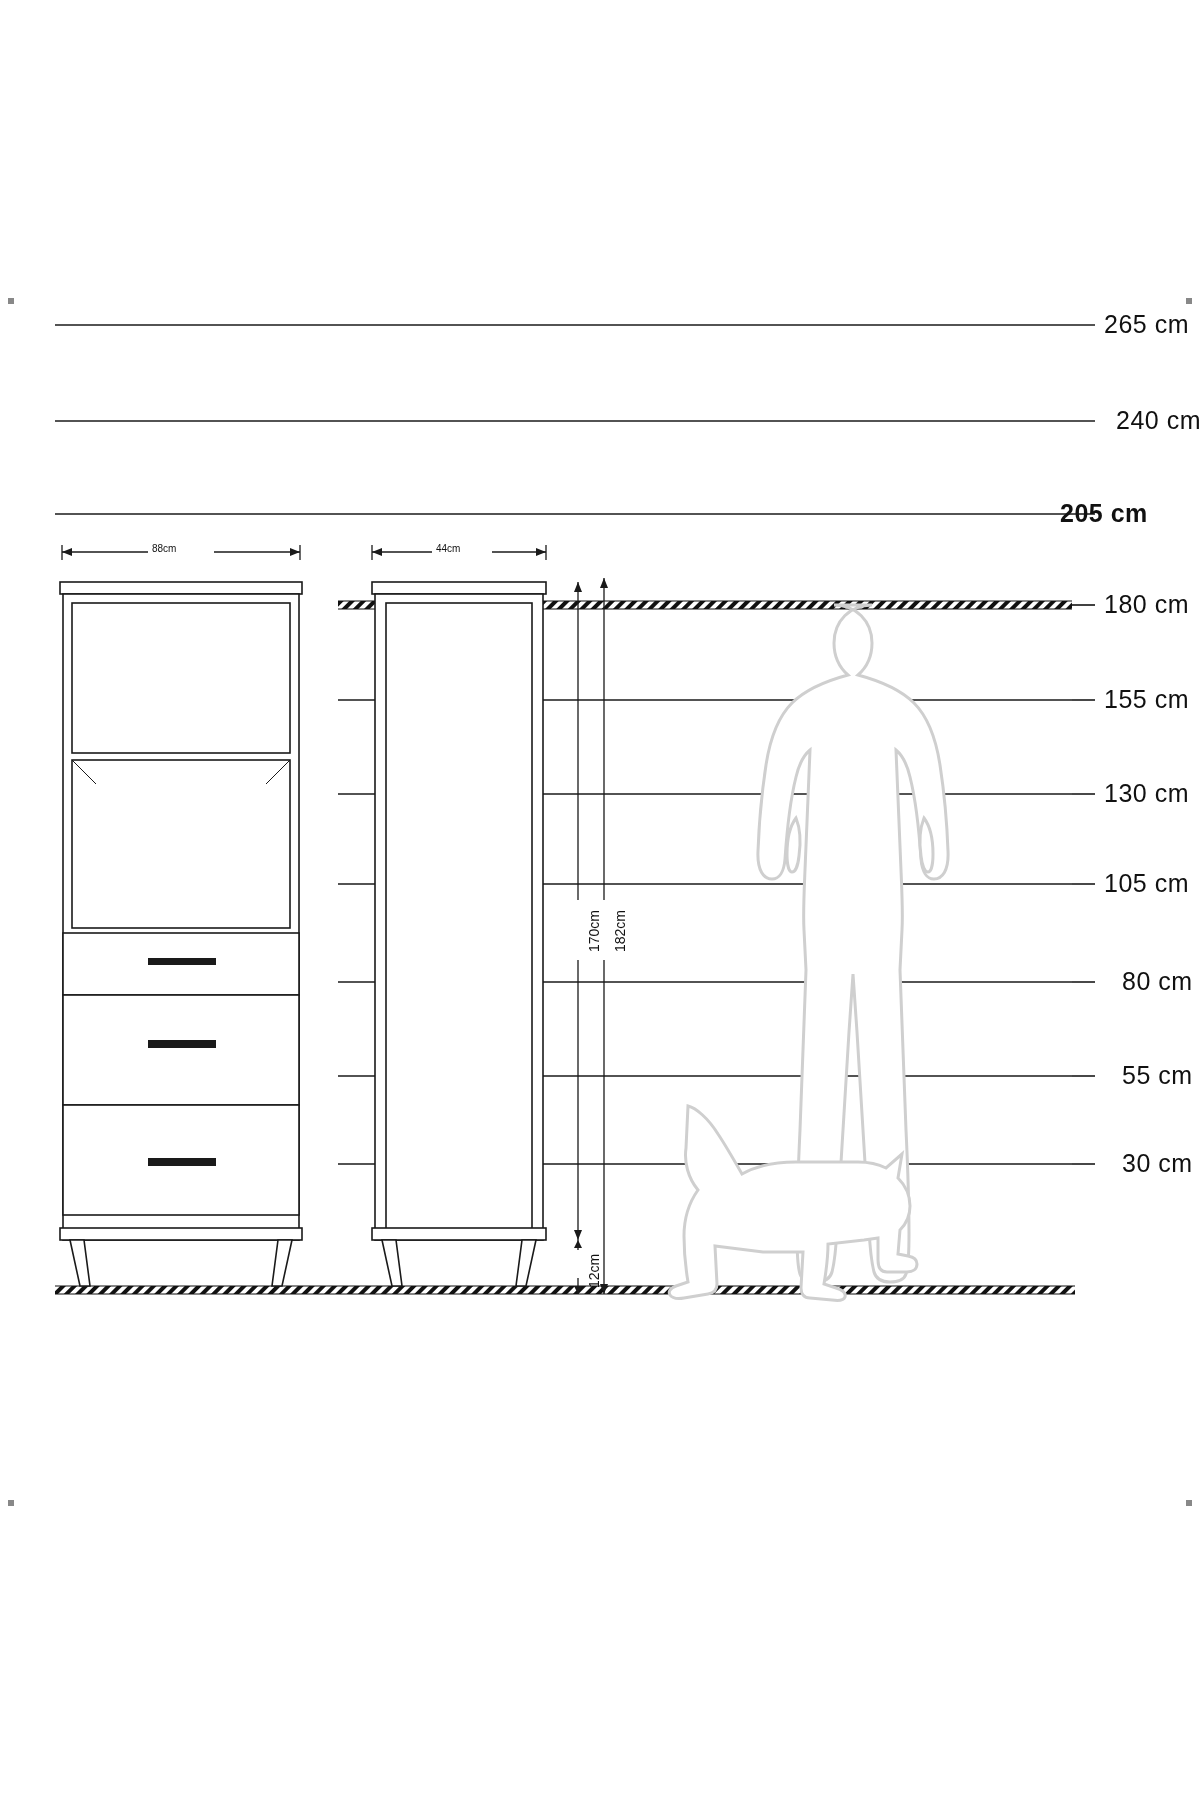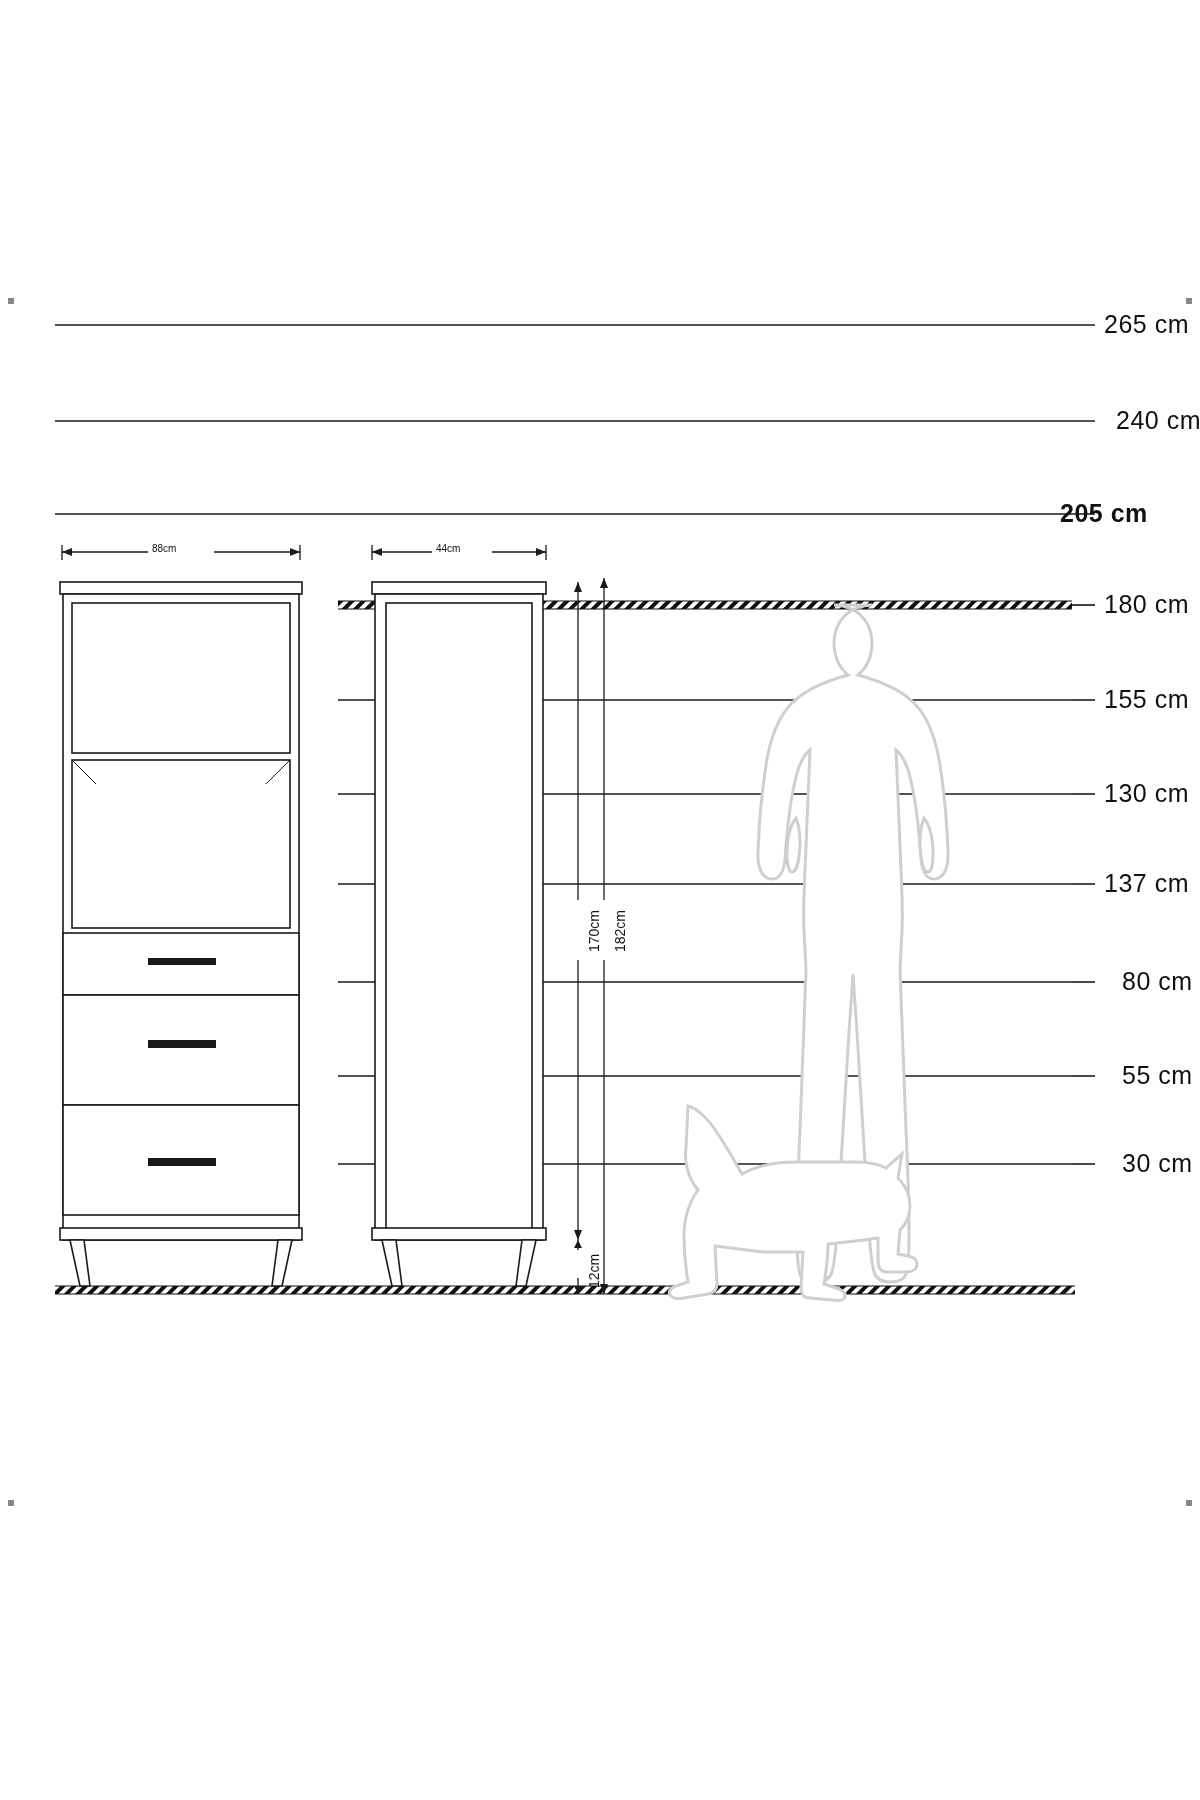--- a/index.html
+++ b/index.html
@@ -229,21 +229,21 @@
                c-10 -16 -22 -26 -30 -28 z"></path>
     </g>
   </svg>
 
   <div class="lbl lbl-right" style="left:1104px;top:310px;">265 cm</div>
   <div class="lbl lbl-right" style="left:1104px;top:406px;margin-left:12px;">240 cm</div>
   <div class="lbl lbl-right" style="left:1060px;top:499px;font-weight:bold;">205 cm</div>
   <div class="lbl lbl-right" style="left:1104px;top:590px;">180 cm</div>
   <div class="lbl lbl-right" style="left:1104px;top:685px;">155 cm</div>
   <div class="lbl lbl-right" style="left:1104px;top:779px;">130 cm</div>
-  <div class="lbl lbl-right" style="left:1104px;top:869px;">137 cm</div>
+  <div class="lbl lbl-right" style="left:1104px;top:869px;">105 cm</div>
   <div class="lbl lbl-right" style="left:1122px;top:967px;">80 cm</div>
   <div class="lbl lbl-right" style="left:1122px;top:1061px;">55 cm</div>
   <div class="lbl lbl-right" style="left:1122px;top:1149px;">30 cm</div>
 
   <div class="dim" style="left:152px;top:543px;">88cm</div>
   <div class="dim" style="left:436px;top:543px;">44cm</div>
 
   <div class="dim-v" style="left:586px;top:952px;">170cm</div>
   <div class="dim-v" style="left:612px;top:952px;">182cm</div>
   <div class="dim-v" style="left:586px;top:1288px;">12cm</div>

